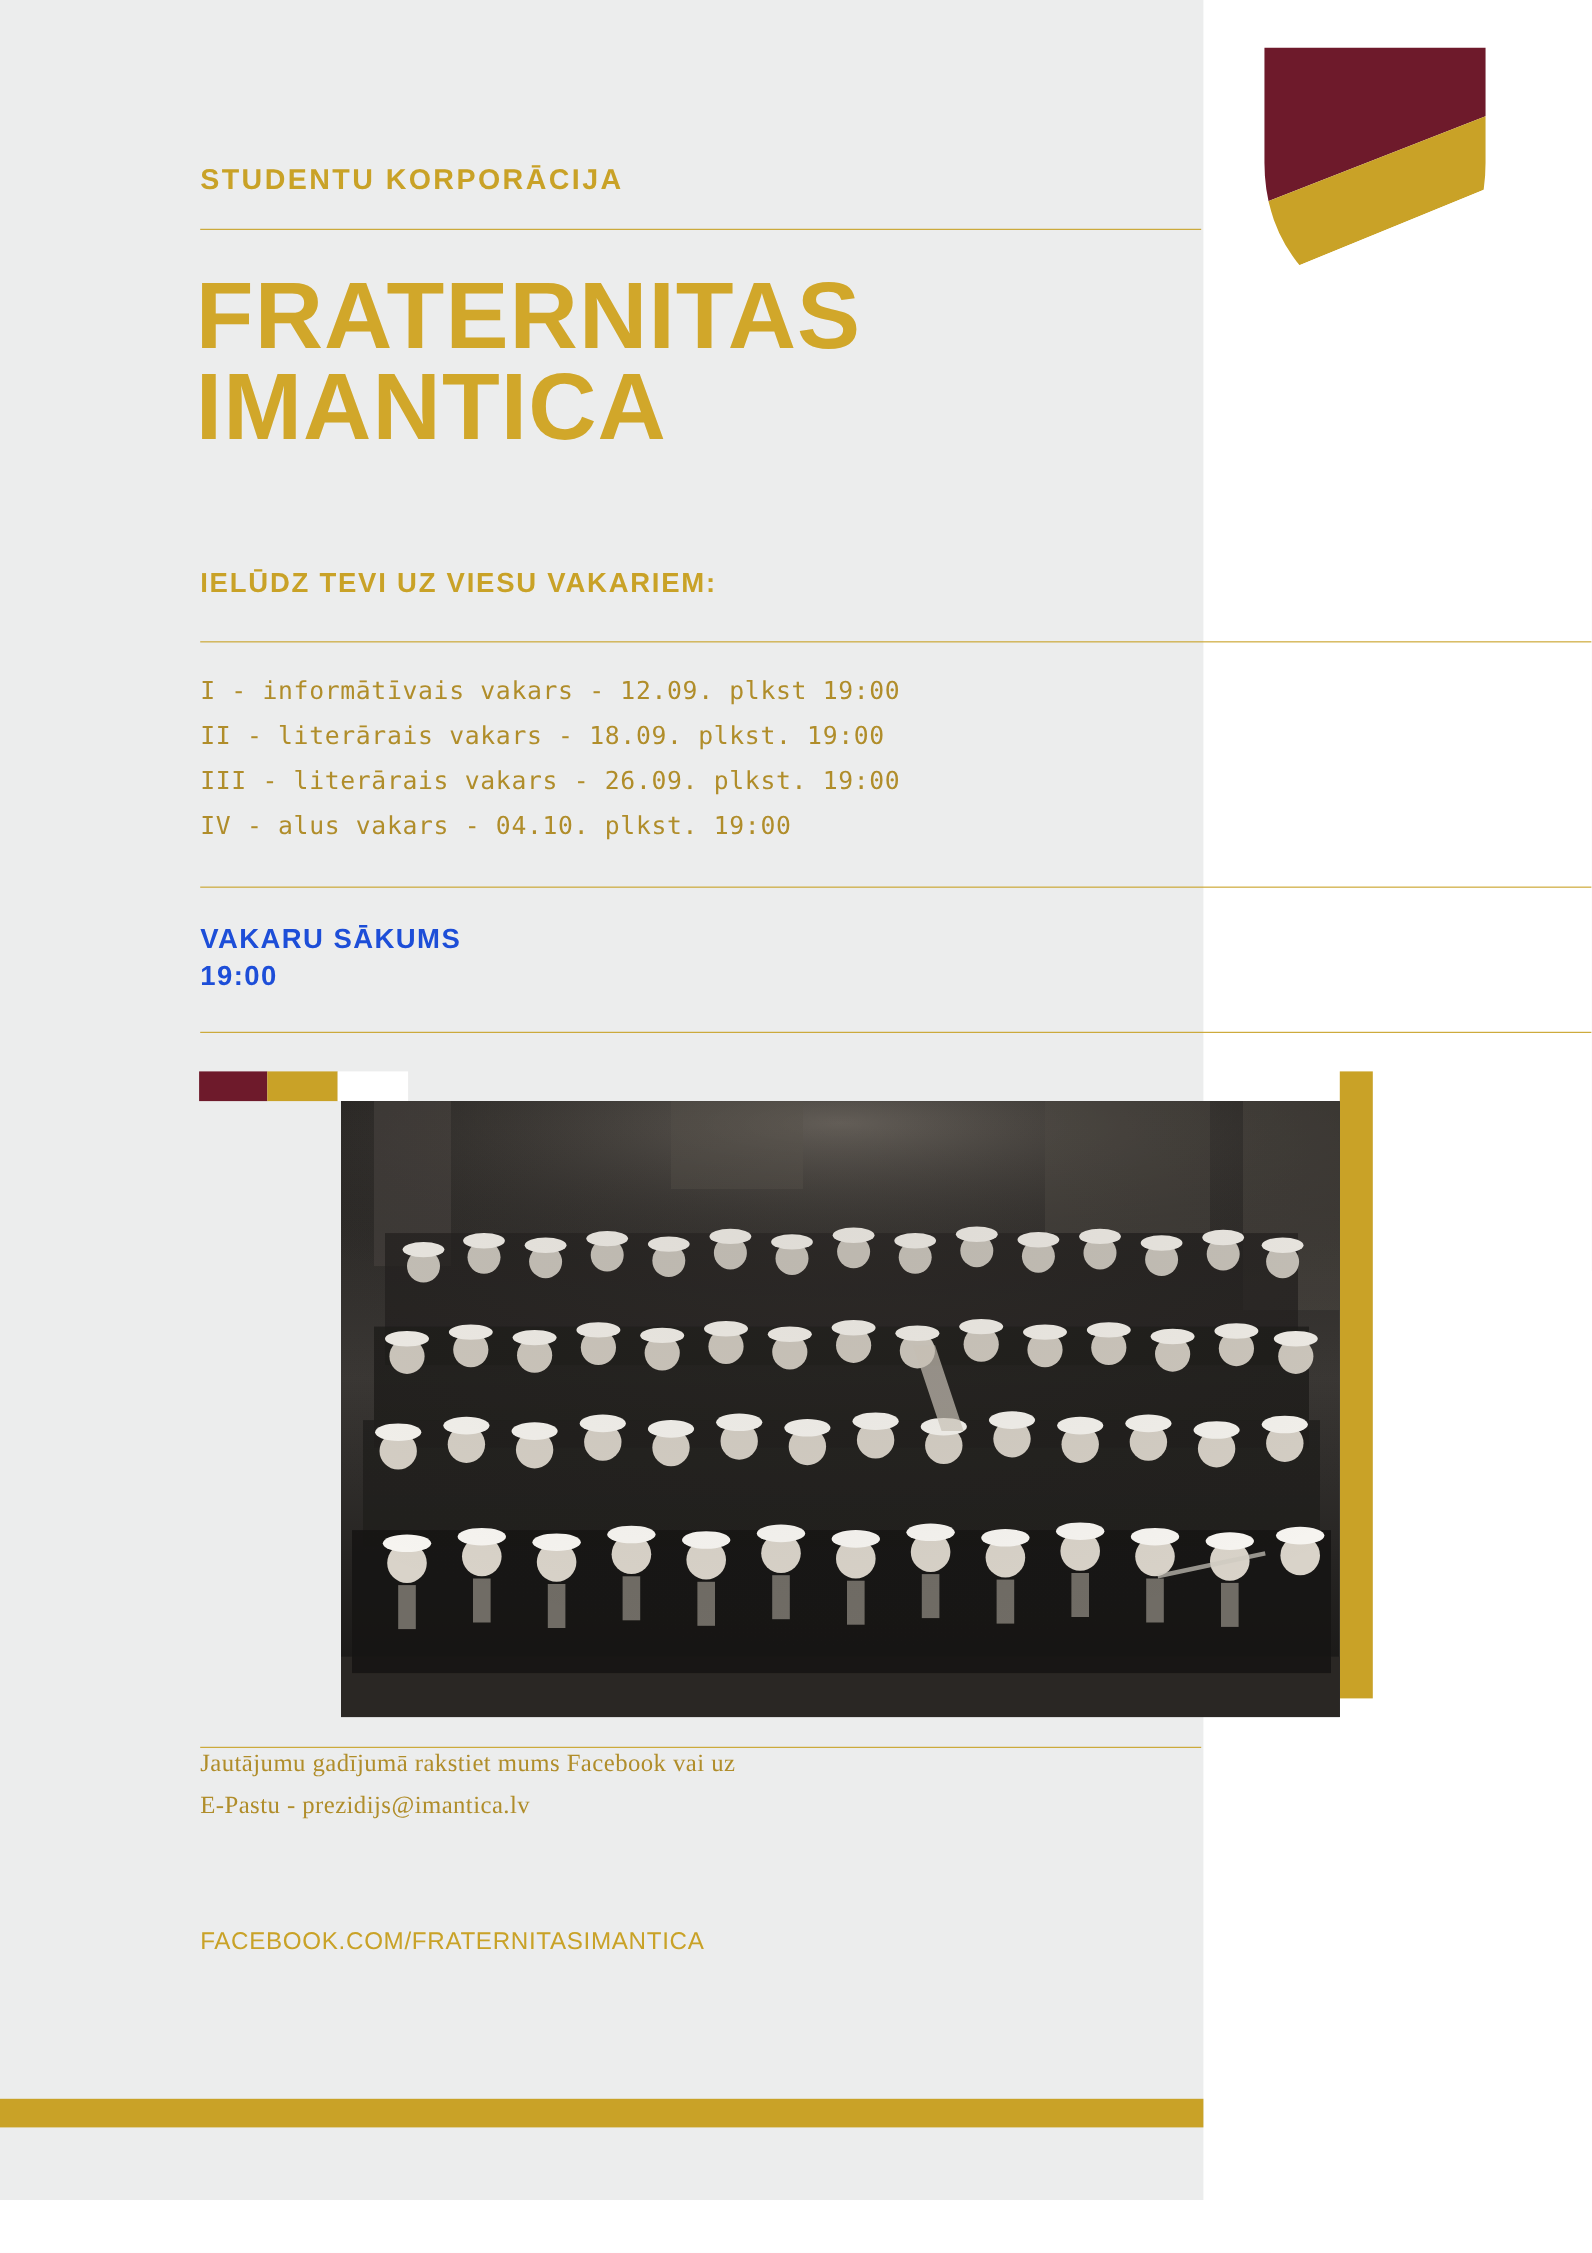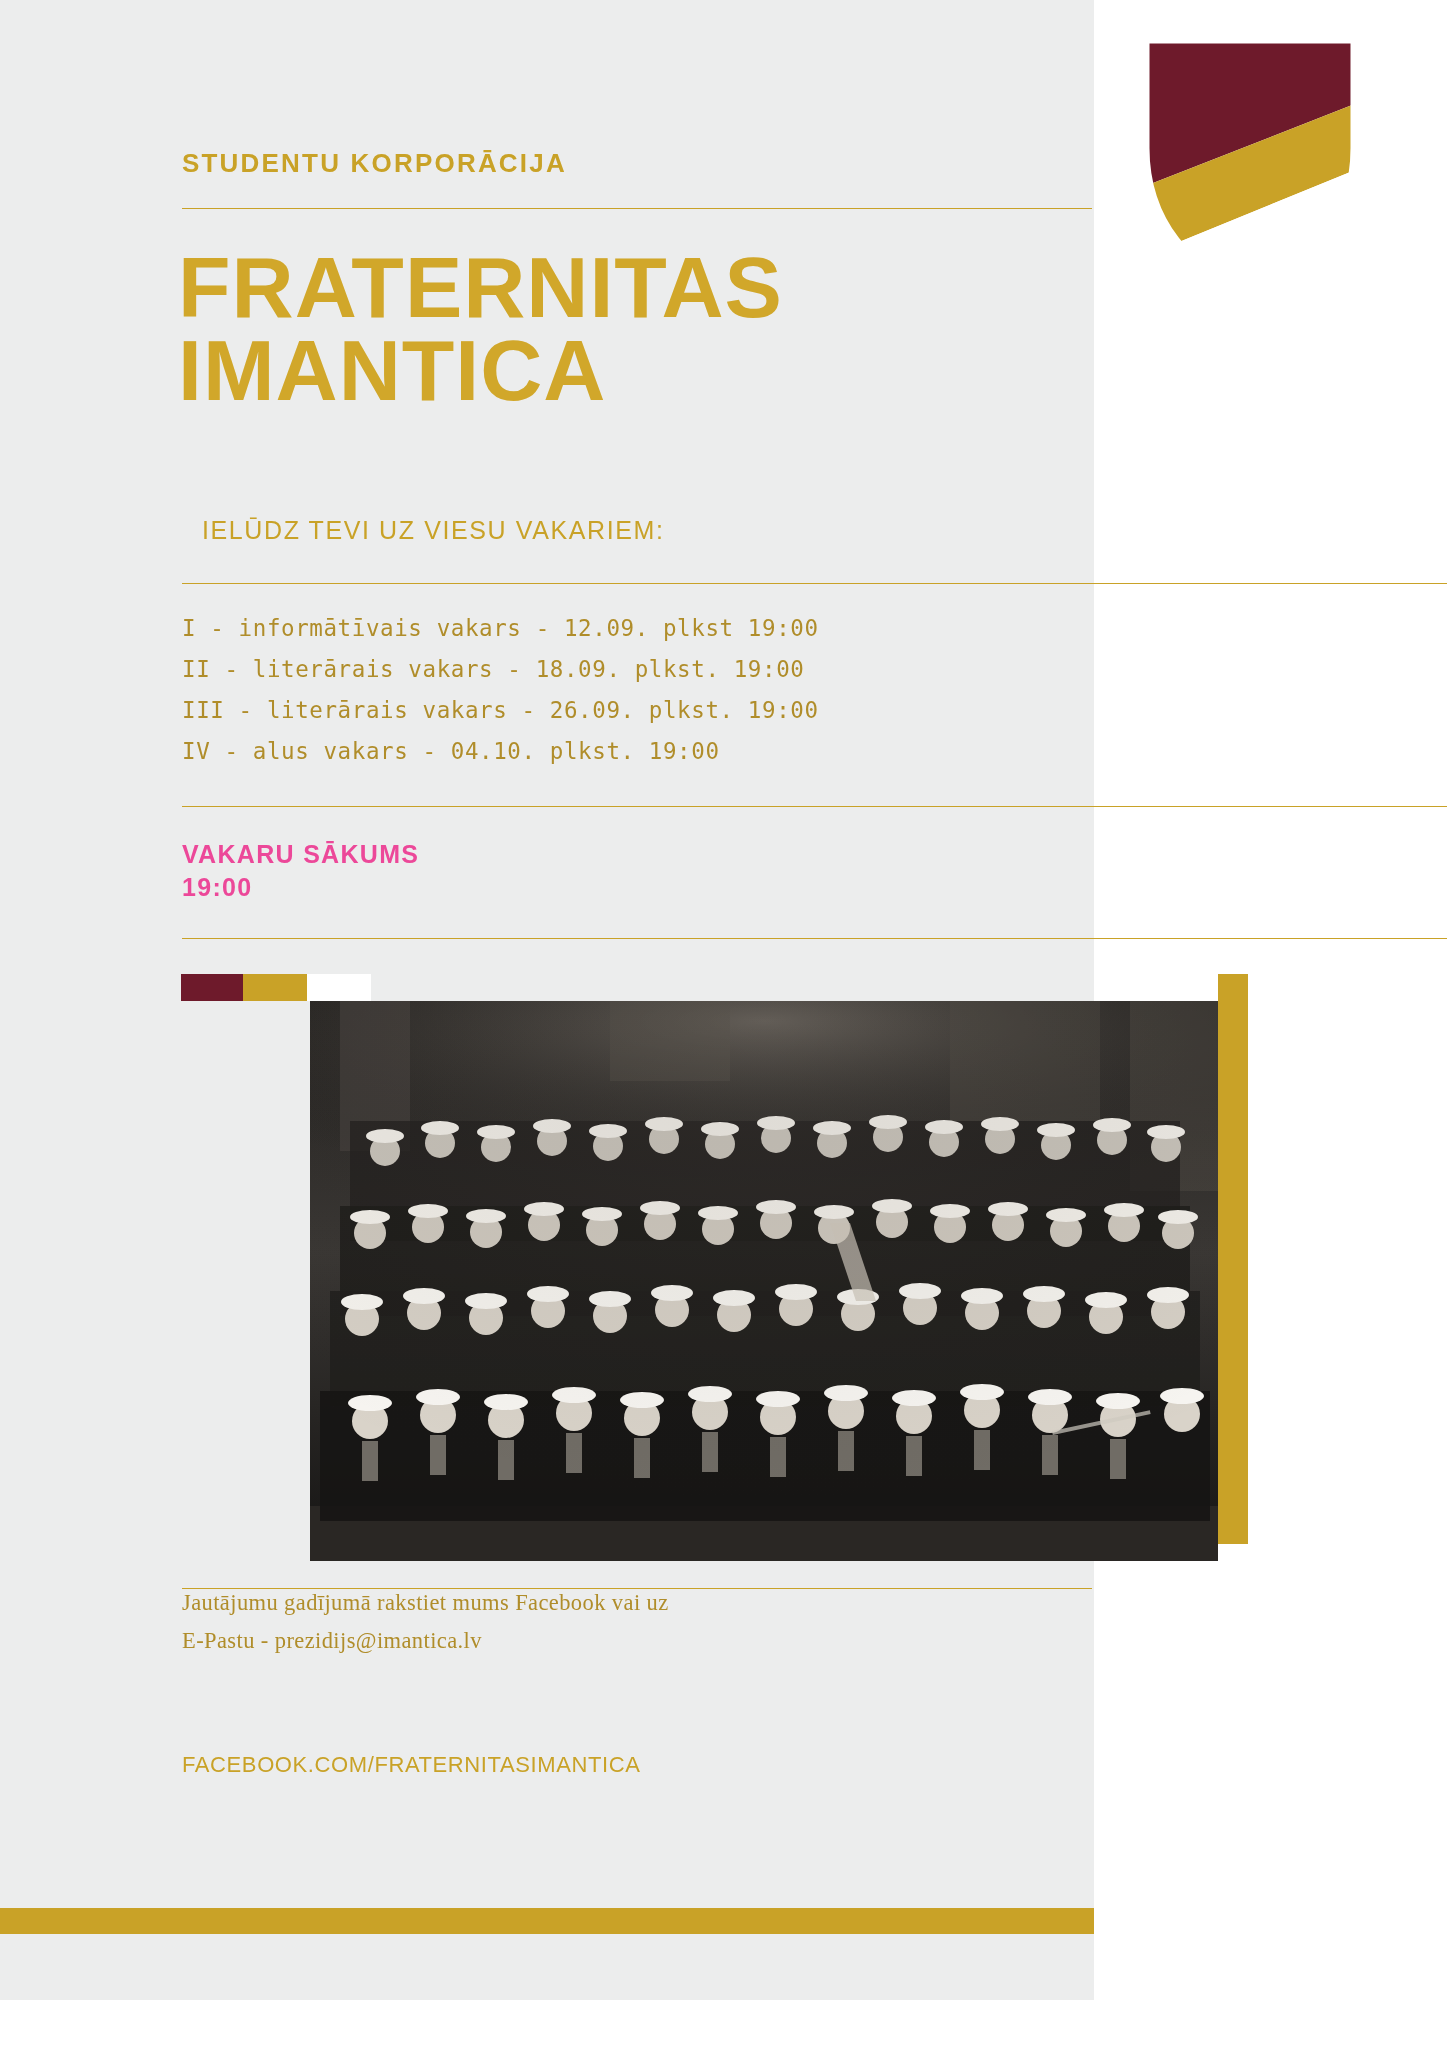--- a/index.html
+++ b/index.html
@@ -78,24 +78,23 @@
     letter-spacing: 1px;
     color: #d1a72a;
     white-space: pre-line;
   }
 
   .subhead {
     position: absolute;
     left: 182px;
     top: 516px;
     font-size: 25px;
-    font-weight: normal;
+    font-weight: bold;
     letter-spacing: 1.6px;
     color: #c9a227;
-    margin-left: 20px;
   }
 
   .events {
     position: absolute;
     left: 182px;
     top: 608px;
     font-family: "DejaVu Sans Mono", monospace;
     font-size: 22.5px;
     line-height: 41px;
     color: #b08d2a;
@@ -103,21 +102,21 @@
   }
 
   .info-left {
     position: absolute;
     left: 182px;
     top: 838px;
     font-size: 25px;
     font-weight: bold;
     letter-spacing: 1.3px;
     line-height: 33px;
-    color: #ec4899;
+    color: #1d4ed8;
     white-space: pre-line;
   }
 
   .info-right {
     position: absolute;
     left: 630px;
     top: 838px;
     font-size: 25px;
     font-weight: bold;
     letter-spacing: 1.3px;

